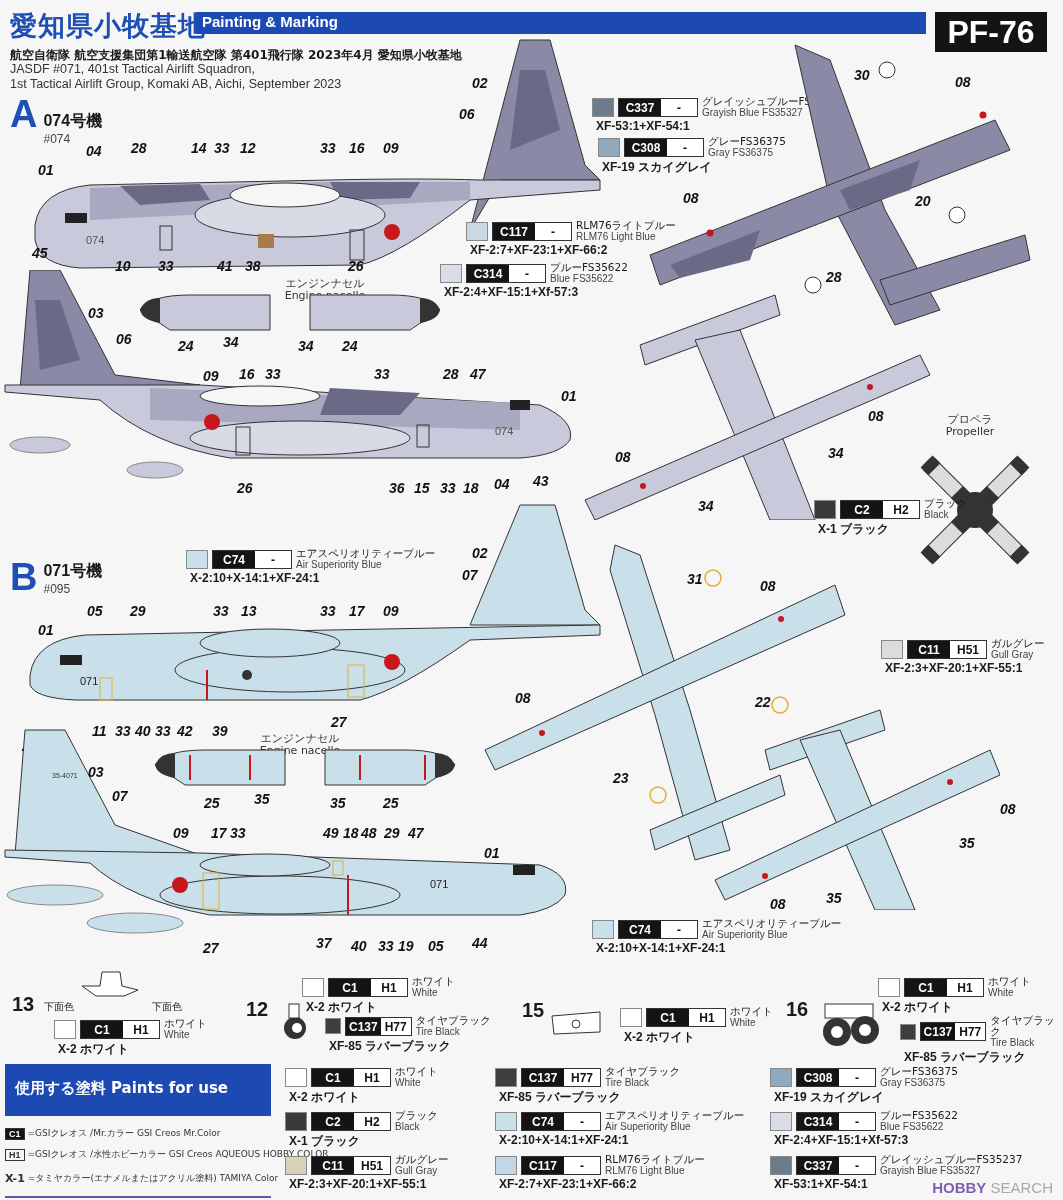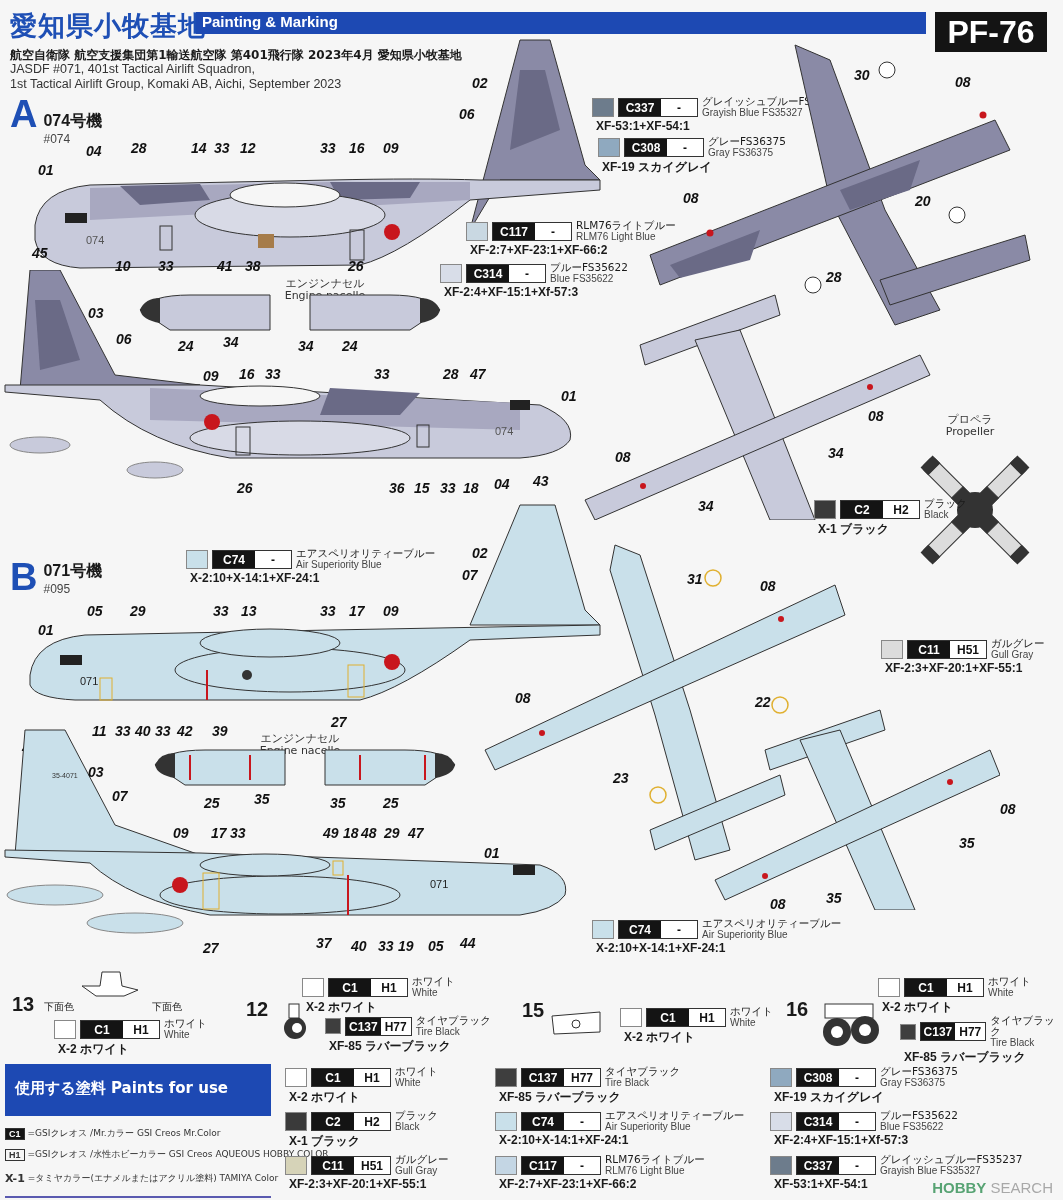--- a/index.html
+++ b/index.html
@@ -24,21 +24,21 @@
   .pname-jp { font-size: 10.5px; }
   .pname-en { font-size: 10px; color: #444; font-family: "Liberation Sans", sans-serif; }
   .mix { font-family: "Liberation Sans", sans-serif; font-weight: bold; font-size: 12px; margin-left: 4px; margin-top: 1px; }
   .engine-label { text-align: center; font-size: 11px; line-height: 12px; color: #333; }
   .paints-for-use { left: 5px; top: 1064px; width: 266px; height: 52px; background: #1d49b3; color: #fff; font-weight: bold; font-size: 15px; padding: 15px 10px; font-family: "DejaVu Sans", sans-serif; }
   .legend { left: 5px; font-size: 9px; color: #333; display: flex; align-items: center; gap: 3px; }
   .legend .lk { border: 1px solid #333; font-weight: bold; font-size: 9px; padding: 0 3px; font-family: "Liberation Sans", sans-serif; }
   .legend .lk.dark { background: #141414; color: #fff; }
   .underline { left: 5px; top: 1196px; width: 266px; height: 2px; background: #5a5ab0; }
   .watermark { right: 10px; bottom: 4px; font-family: "Liberation Sans", sans-serif; font-size: 15px; color: #888; opacity: 0.7; }
-  .watermark b { color: #15803d; }
+  .watermark b { color: #4c1d95; }
   .part-num { font-family: "Liberation Sans", sans-serif; font-weight: bold; font-size: 20px; }
   .under-color { font-size: 10px; }
 </style>
 </head>
 <body>
 
 <div class="abs title-jp">愛知県小牧基地</div>
 <div class="abs title-band">Painting &amp; Marking</div>
 <div class="abs pf">PF-76</div>
 
@@ -381,21 +381,21 @@
 <div class="abs callout" style="left:361px;top:825px;">48</div>
 <div class="abs callout" style="left:384px;top:825px;">29</div>
 <div class="abs callout" style="left:408px;top:825px;">47</div>
 <div class="abs callout" style="left:484px;top:845px;">01</div>
 <div class="abs callout" style="left:203px;top:940px;">27</div>
 <div class="abs callout" style="left:316px;top:935px;">37</div>
 <div class="abs callout" style="left:351px;top:938px;">40</div>
 <div class="abs callout" style="left:378px;top:938px;">33</div>
 <div class="abs callout" style="left:398px;top:938px;">19</div>
 <div class="abs callout" style="left:428px;top:938px;">05</div>
-<div class="abs callout" style="left:460px;top:935px;">44</div>
+<div class="abs callout" style="left:472px;top:935px;">44</div>
 
 <svg class="abs" style="left:475px;top:540px;" width="420" height="330">
   <path d="M140,5 L165,15 L215,170 L255,310 L220,320 L180,175 L135,30 Z" fill="#c9e0ea" stroke="#333"></path>
   <path d="M10,210 L360,45 L370,75 L20,230 Z" fill="#c9e0ea" stroke="#333"></path>
   <path d="M175,290 L305,235 L310,255 L180,310 Z" fill="#c9e0ea" stroke="#333"></path>
   <circle cx="67" cy="193" r="3" fill="#c8161d"></circle>
   <circle cx="306" cy="79" r="3" fill="#c8161d"></circle>
   <circle cx="238" cy="38" r="8" fill="none" stroke="#e0b030" stroke-width="1.5"></circle>
   <circle cx="305" cy="165" r="8" fill="none" stroke="#e0b030" stroke-width="1.5"></circle>
   <circle cx="183" cy="255" r="8" fill="none" stroke="#e0b030" stroke-width="1.5"></circle>

